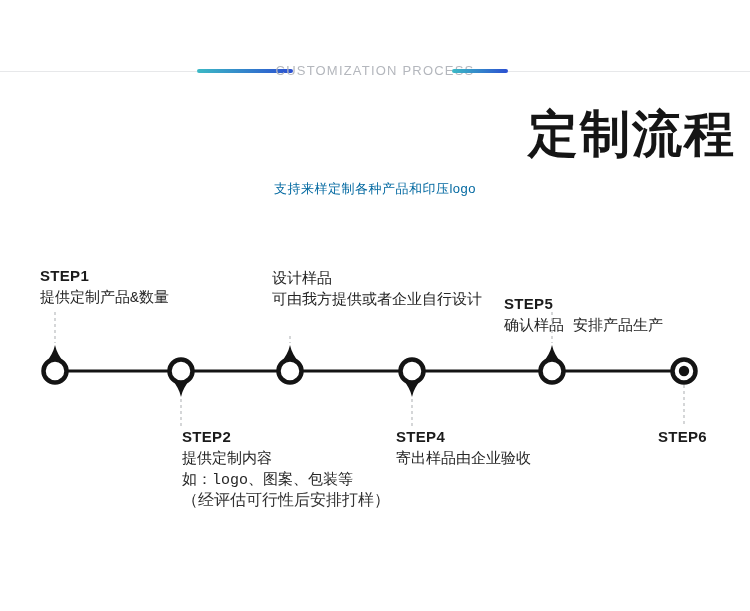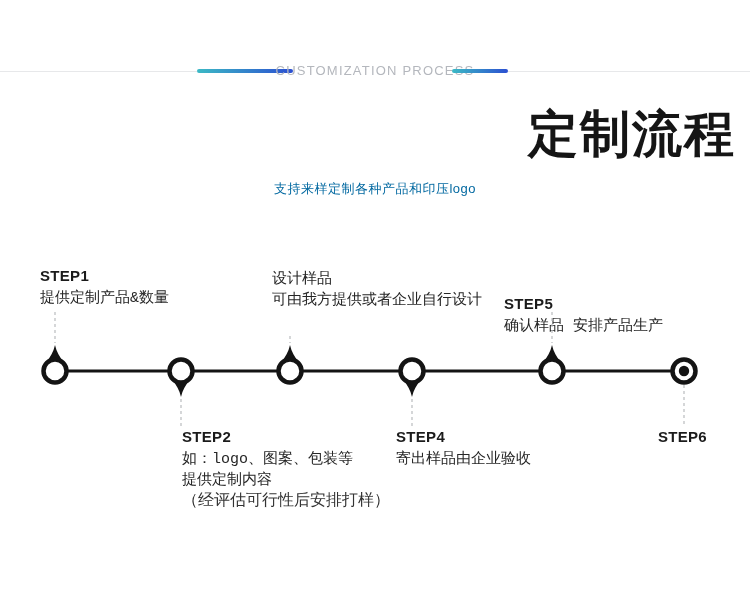--- a/index.html
+++ b/index.html
@@ -90,22 +90,22 @@
     <div class="step-line">可由我方提供或者企业自行设计</div>
   </div>
 
   <div class="step" id="step5">
     <div class="step-label">STEP5</div>
     <div class="step-line">确认样品 安排产品生产</div>
   </div>
 
   <div class="step" id="step2">
     <div class="step-label">STEP2</div>
+    <div class="step-line">提供定制内容</div>
     <div class="step-line">如：logo、图案、包装等</div>
-    <div class="step-line">提供定制内容</div>
     <div class="step-note">（经评估可行性后安排打样）</div>
   </div>
 
   <div class="step" id="step4">
     <div class="step-label">STEP4</div>
     <div class="step-line">寄出样品由企业验收</div>
   </div>
 
   <div class="step" id="step6">
     <div class="step-label">STEP6</div>

